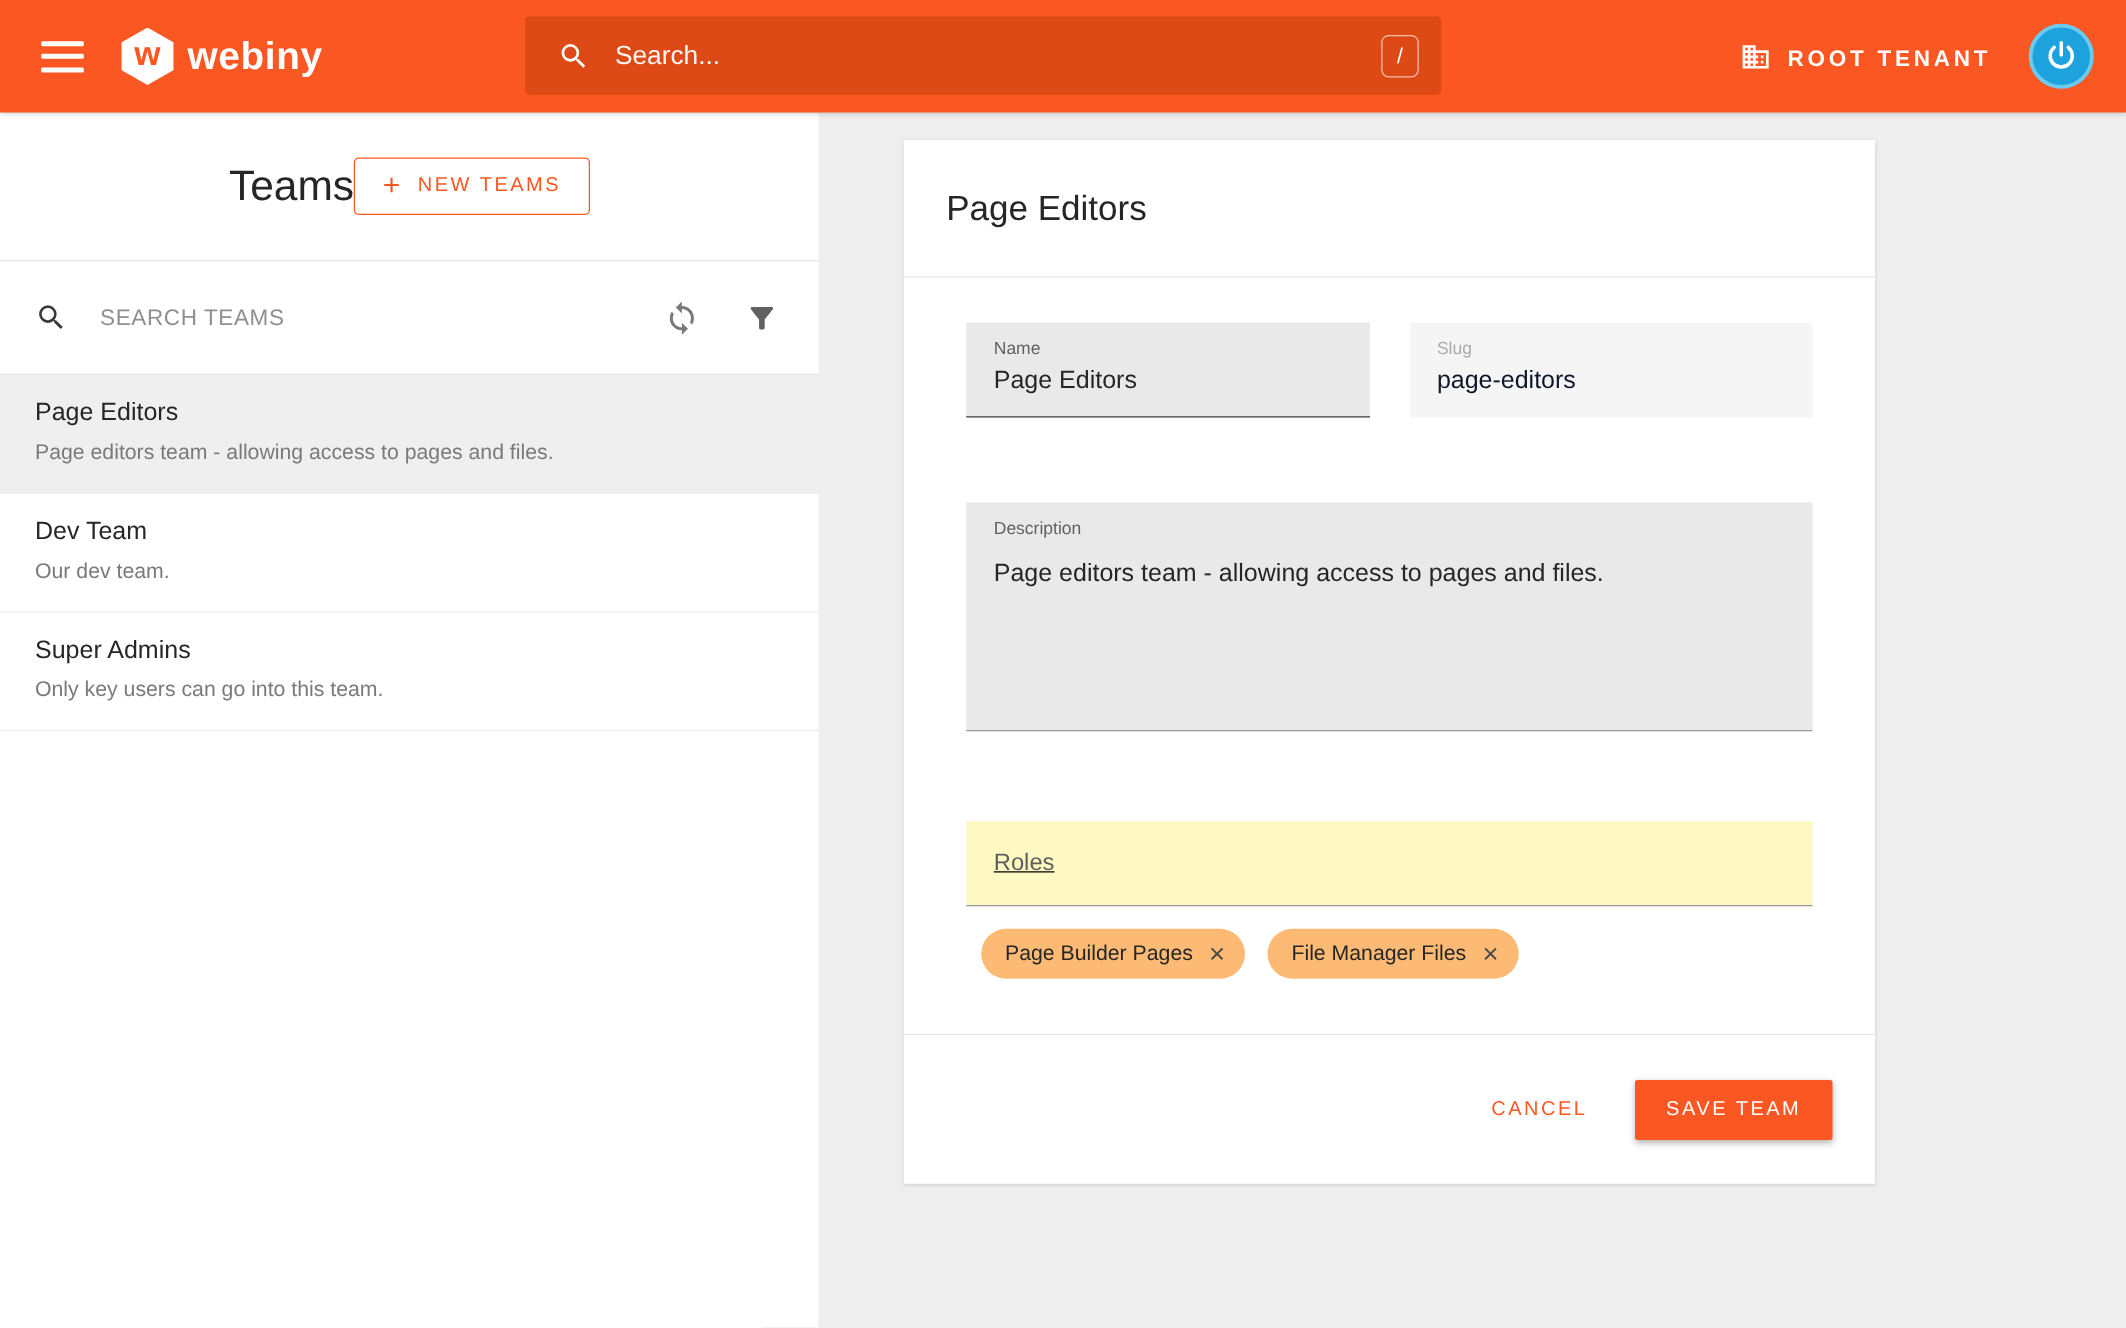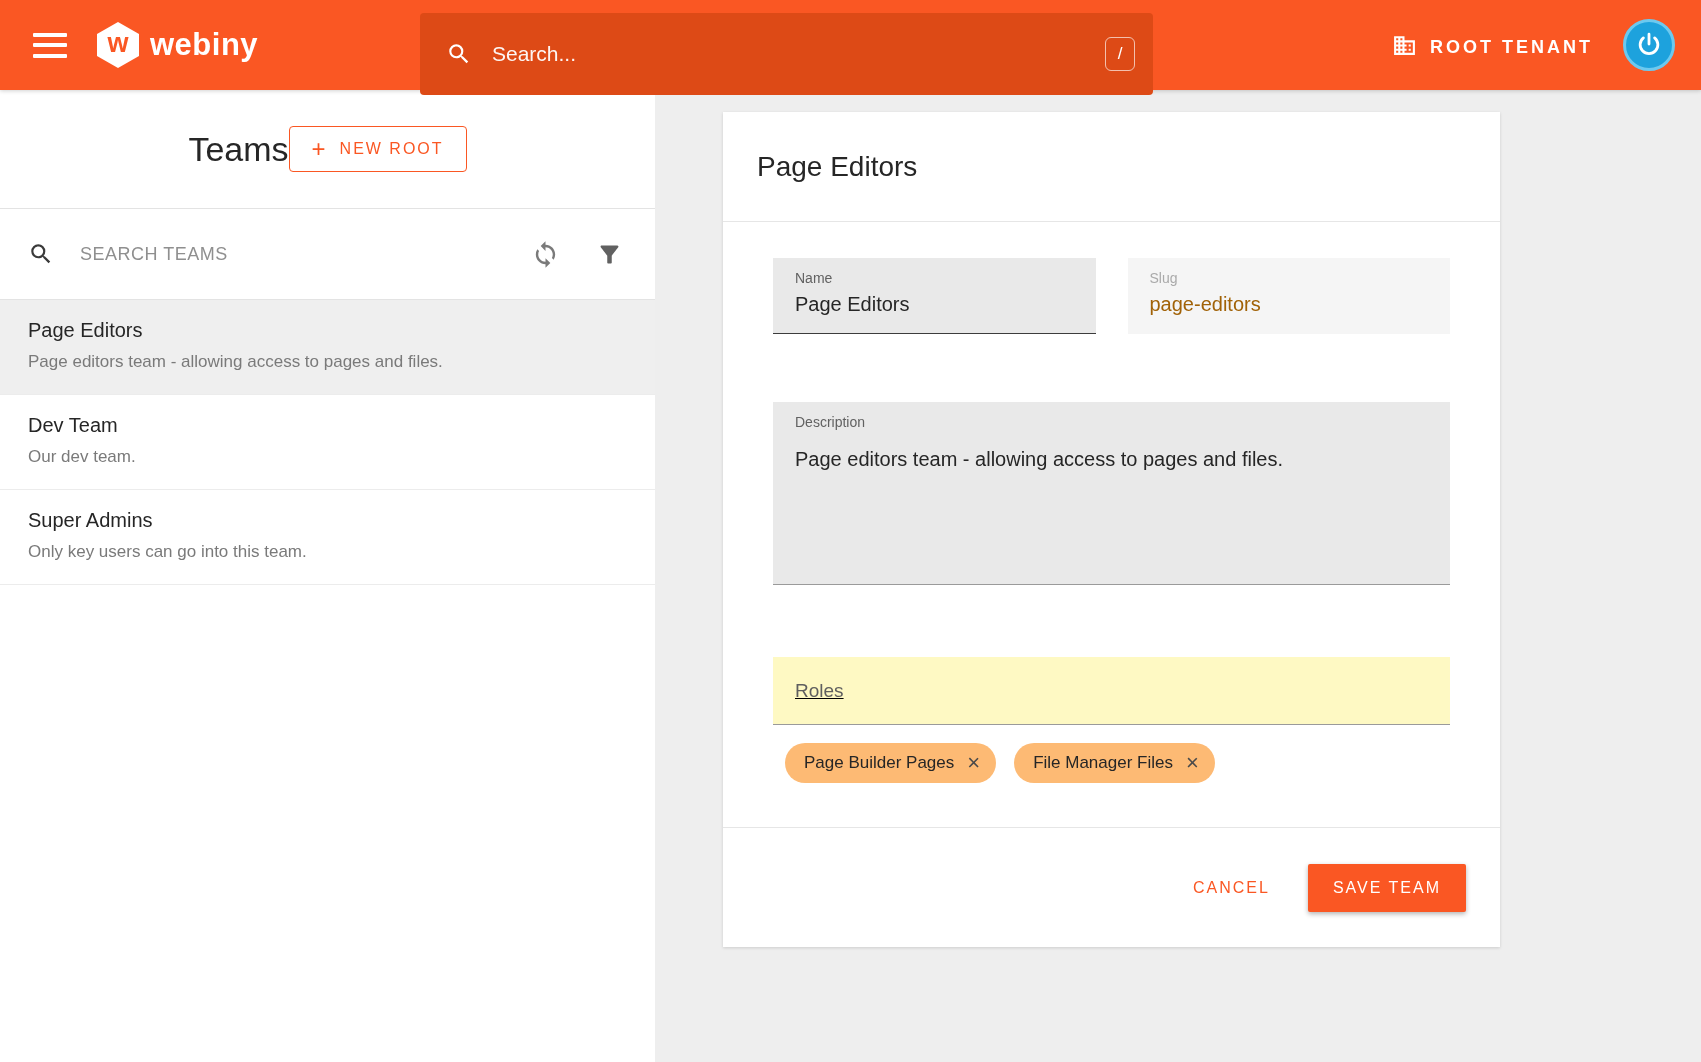--- a/index.html
+++ b/index.html
@@ -7,21 +7,21 @@
   body { font-family:"Liberation Sans", sans-serif; background:#eeeeee; }
 
   
   .header { position:relative; height:90px; background:#fa5723; display:flex; align-items:center; color:#fff; z-index:10; box-shadow:0 1px 4px rgba(0,0,0,.18); }
   .hamburger { width:34px; height:25px; margin-left:33px; display:flex; flex-direction:column; justify-content:space-between; cursor:pointer; background:none; border:none; }
   .hamburger i { display:block; height:4px; background:#fff; border-radius:1px; }
   .logo { display:flex; align-items:center; margin-left:30px; cursor:pointer; }
   .logo-badge { width:42px; height:46px; background:#fff; clip-path:polygon(50% 0,100% 26%,100% 74%,50% 100%,0 74%,0 26%); display:flex; align-items:center; justify-content:center; color:#fa5723; font-weight:bold; font-size:27px; padding-bottom:3px; }
   .logo-text { margin-left:11px; font-size:31px; font-weight:bold; letter-spacing:.5px; }
 
-  .header-search { position:absolute; left:420px; top:13px; width:733px; height:82px; background:#dd4a16; border-radius:4px; display:flex; align-items:center; padding:0 18px 0 26px;justify-content:flex-end; }
+  .header-search { position:absolute; left:420px; top:13px; width:733px; height:63px; background:#dd4a16; border-radius:4px; display:flex; align-items:center; padding:0 18px 0 26px;justify-content:flex-end; }
   .header-search input { flex:1; margin-left:20px; background:transparent; border:none; outline:none; color:#fff; font-size:21px; font-family:inherit; }
   .header-search input::placeholder { color:#fff; opacity:.95; }
   .shortcut { flex:none; width:30px; height:34px; border:1px solid rgba(255,255,255,.65); border-radius:6px; display:flex; align-items:center; justify-content:center; font-size:17px; color:#fff; }
 
   .header-right { position:absolute; right:26px; top:0; height:90px; display:flex; align-items:center; gap:30px; }
   .tenant { display:flex; align-items:flex-end; gap:13px; cursor:pointer; background:none; border:none; color:#fff; font-family:inherit; }
   .tenant-label { font-size:18px; font-weight:bold; letter-spacing:3px; }
   .avatar { width:52px; height:52px; border-radius:50%; background:#1da2dd; border:3px solid #6cc9ef; display:flex; align-items:center; justify-content:center; cursor:pointer; padding:0; }
 
   
@@ -49,21 +49,21 @@
   .card-title { font-size:28px; font-weight:normal; color:#262626; }
 
   .form { padding:36px 50px 0; }
   .row { display:flex; gap:32px; }
   .field { background:#e9e9e9; padding:12px 22px 0; height:76px; }
   .name-field { flex:1; border-bottom:1px solid #3c3c3c; }
   .slug-field { flex:1; background:#f5f5f5; }
   .field-label { font-size:14px; color:#616161; display:block; }
   .slug-field .field-label { color:#aaaaaa; }
   .field input { width:100%; border:none; background:transparent; outline:none; font-size:20px; color:#262626; margin-top:7px; font-family:inherit; }
-  .slug-field input { color:#a16207; }
+  .slug-field input { color:#0f172a; }
 
   .desc-field { margin-top:68px; height:183px; border-bottom:1px solid #9a9a9a; }
   .desc-field textarea { width:100%; height:120px; resize:none; border:none; background:transparent; outline:none; font-size:20px; color:#262626; margin-top:18px; font-family:inherit; }
 
   .roles-field { margin-top:72px; height:68px; display:flex; align-items:center; cursor:pointer; border-bottom:1px solid #9a9a9a; background:#fef9c3; padding:0 22px;text-decoration:underline; }
   .roles-label { font-size:19px; color:#5f5f5f; }
 
   .chips { display:flex; gap:18px; margin-top:18px; margin-bottom:44px; padding-left:12px; }
   .chip { background:#fdba74; border-radius:20px; height:40px; display:flex; align-items:center; padding:0 14px 0 19px; font-size:17px; color:#262626; gap:11px; }
   .chip-close { background:none; border:none; font-size:22px; color:#4a4a4a; cursor:pointer; line-height:1; padding:0 2px; font-family:inherit; }
@@ -116,21 +116,21 @@
   </div>
 </header>
 
 <div class="main">
 
   <aside class="left-panel">
     <div class="left-header">
       <h1 class="left-title">Teams</h1>
       <button class="new-team-btn">
         <span class="plus-glyph">+</span>
-        <span>NEW ROOT</span>
+        <span>NEW TEAMS</span>
       </button>
     </div>
 
     <div class="search-row">
       <span style="display:flex;">
         <svg width="26" height="26" viewBox="0 0 24 24">
             <path fill="#3a3a3a" d="M15.5 14h-.79l-.28-.27A6.47 6.47 0 0 0 16 9.5 6.5 6.5 0 1 0 9.5 16c1.61 0 3.09-.59 4.23-1.57l.27.28v.79l5 4.99L20.49 19l-4.99-5zm-6 0C7 14 5 12 5 9.5S7 5 9.5 5 14 7 14 9.5 12 14 9.5 14z"></path>
           </svg>
       </span>
       <input type="text" placeholder="SEARCH TEAMS" style="">

